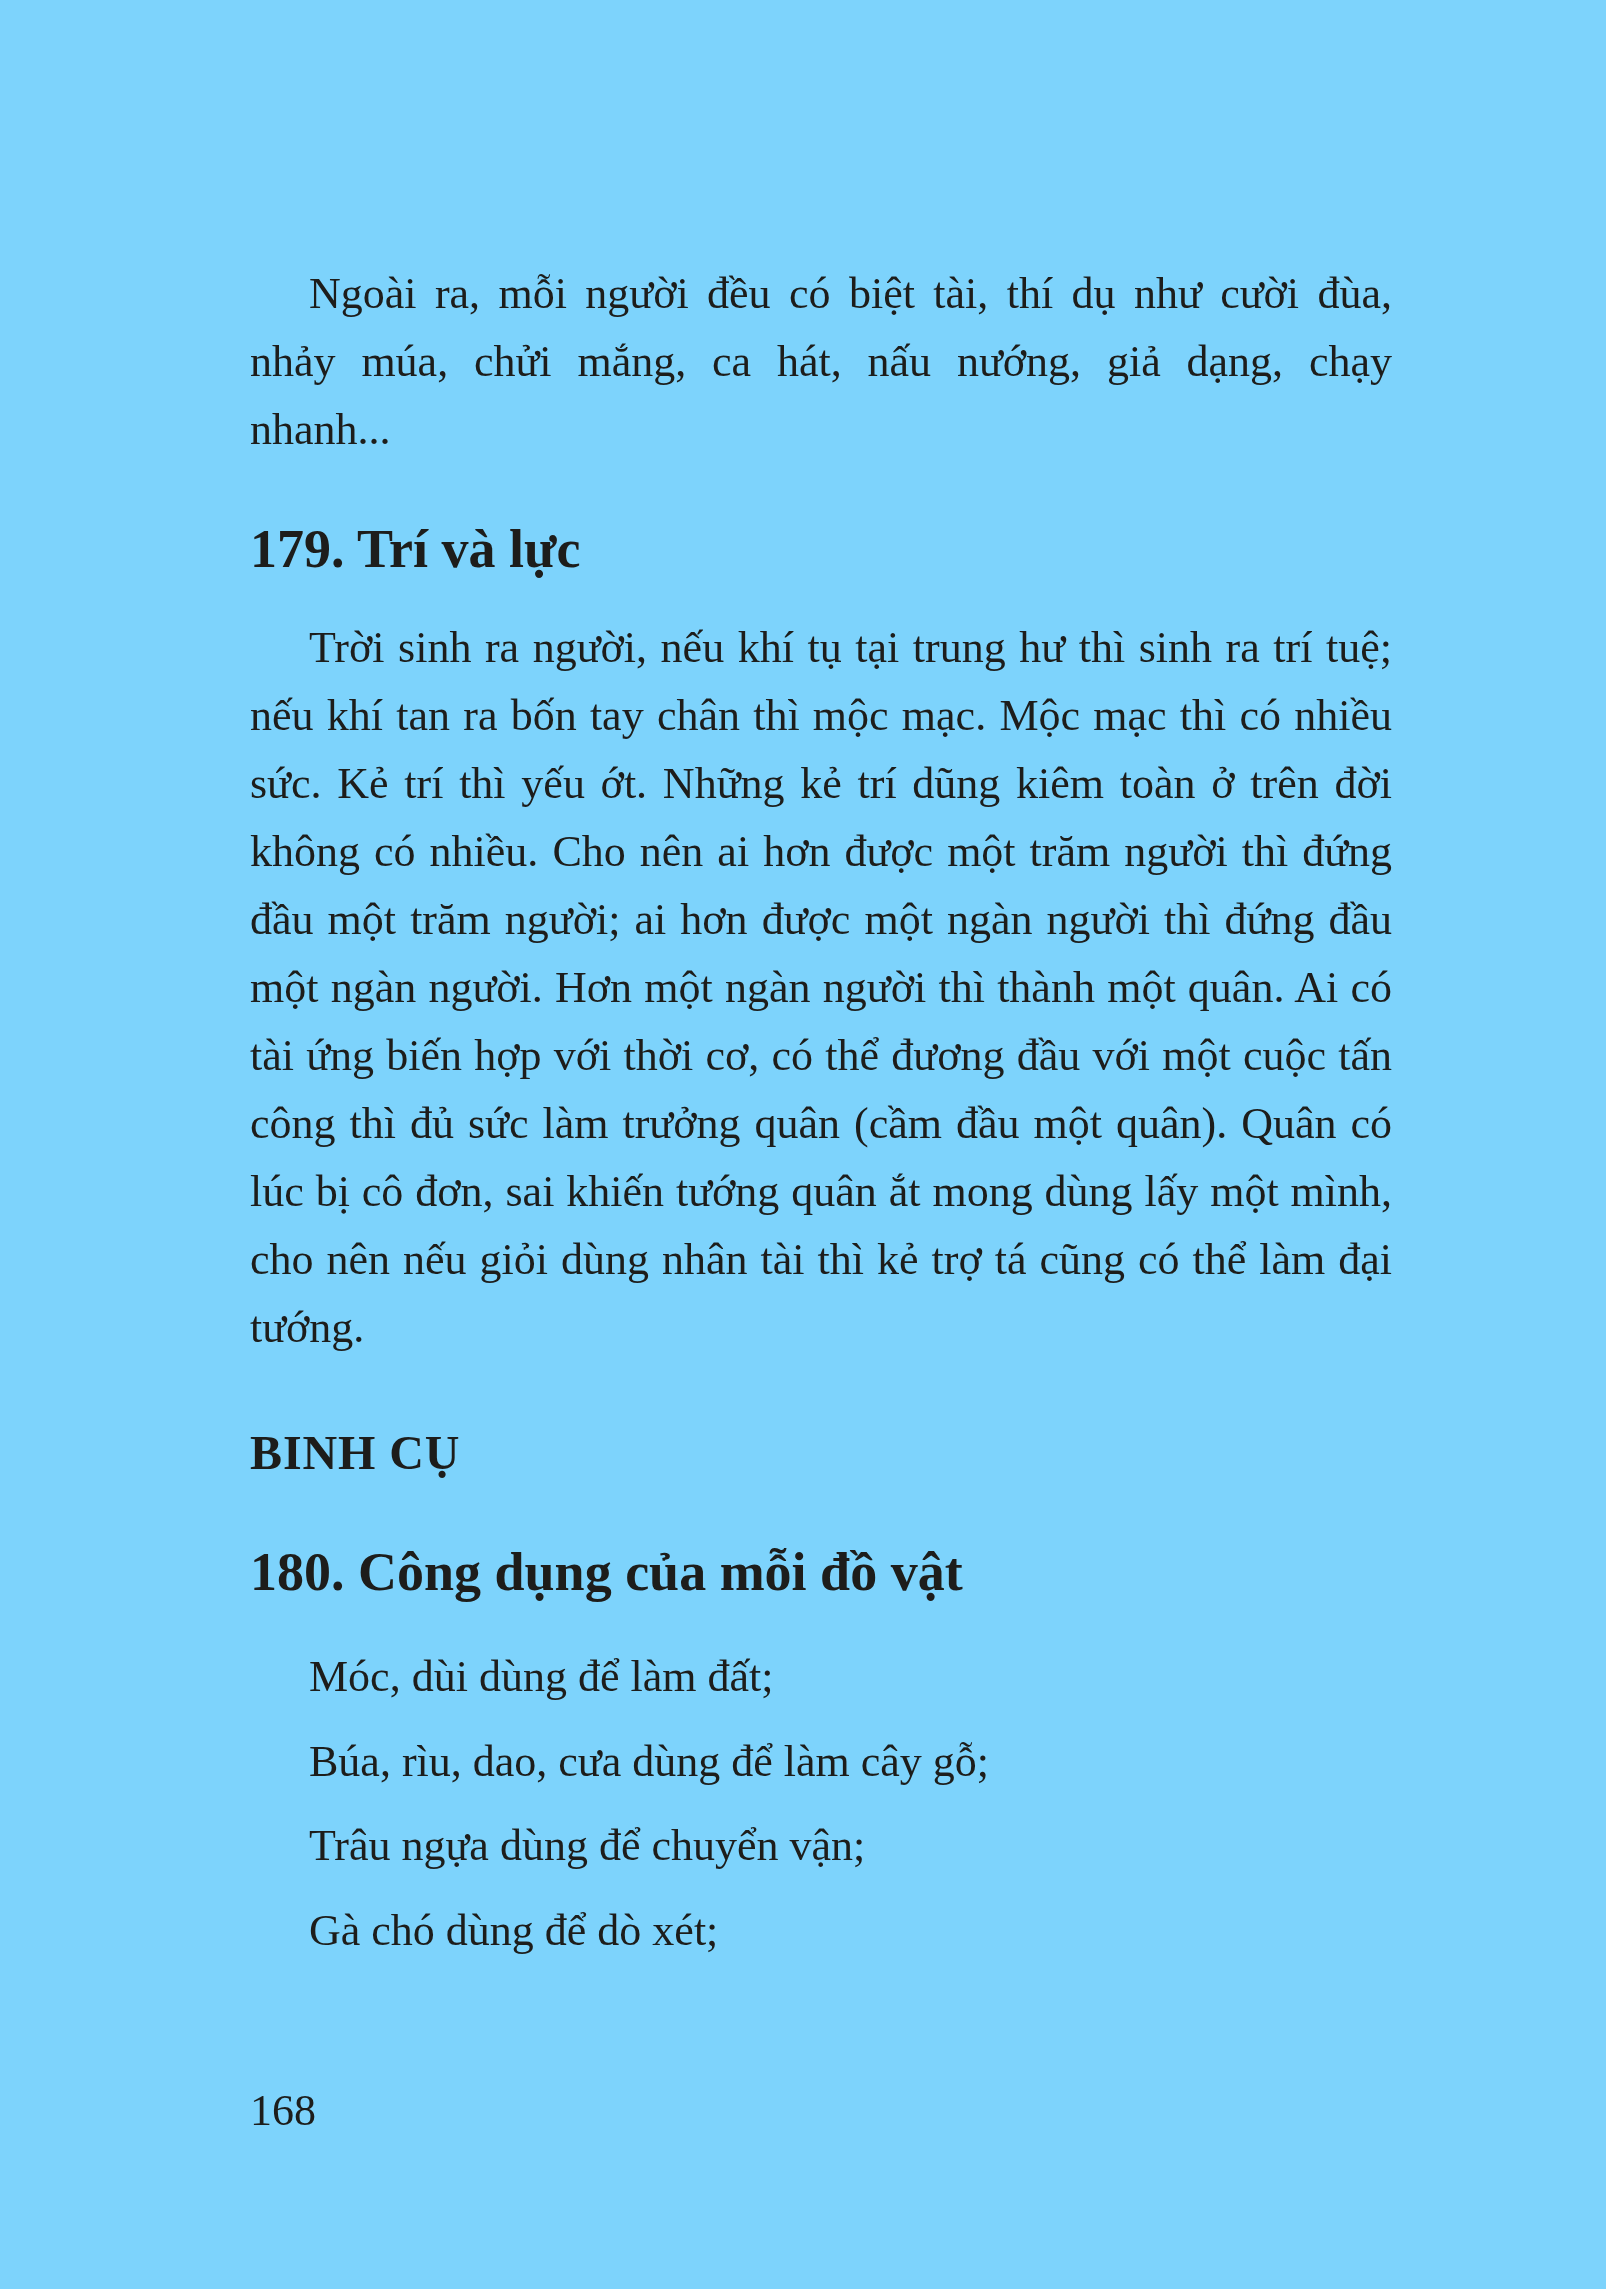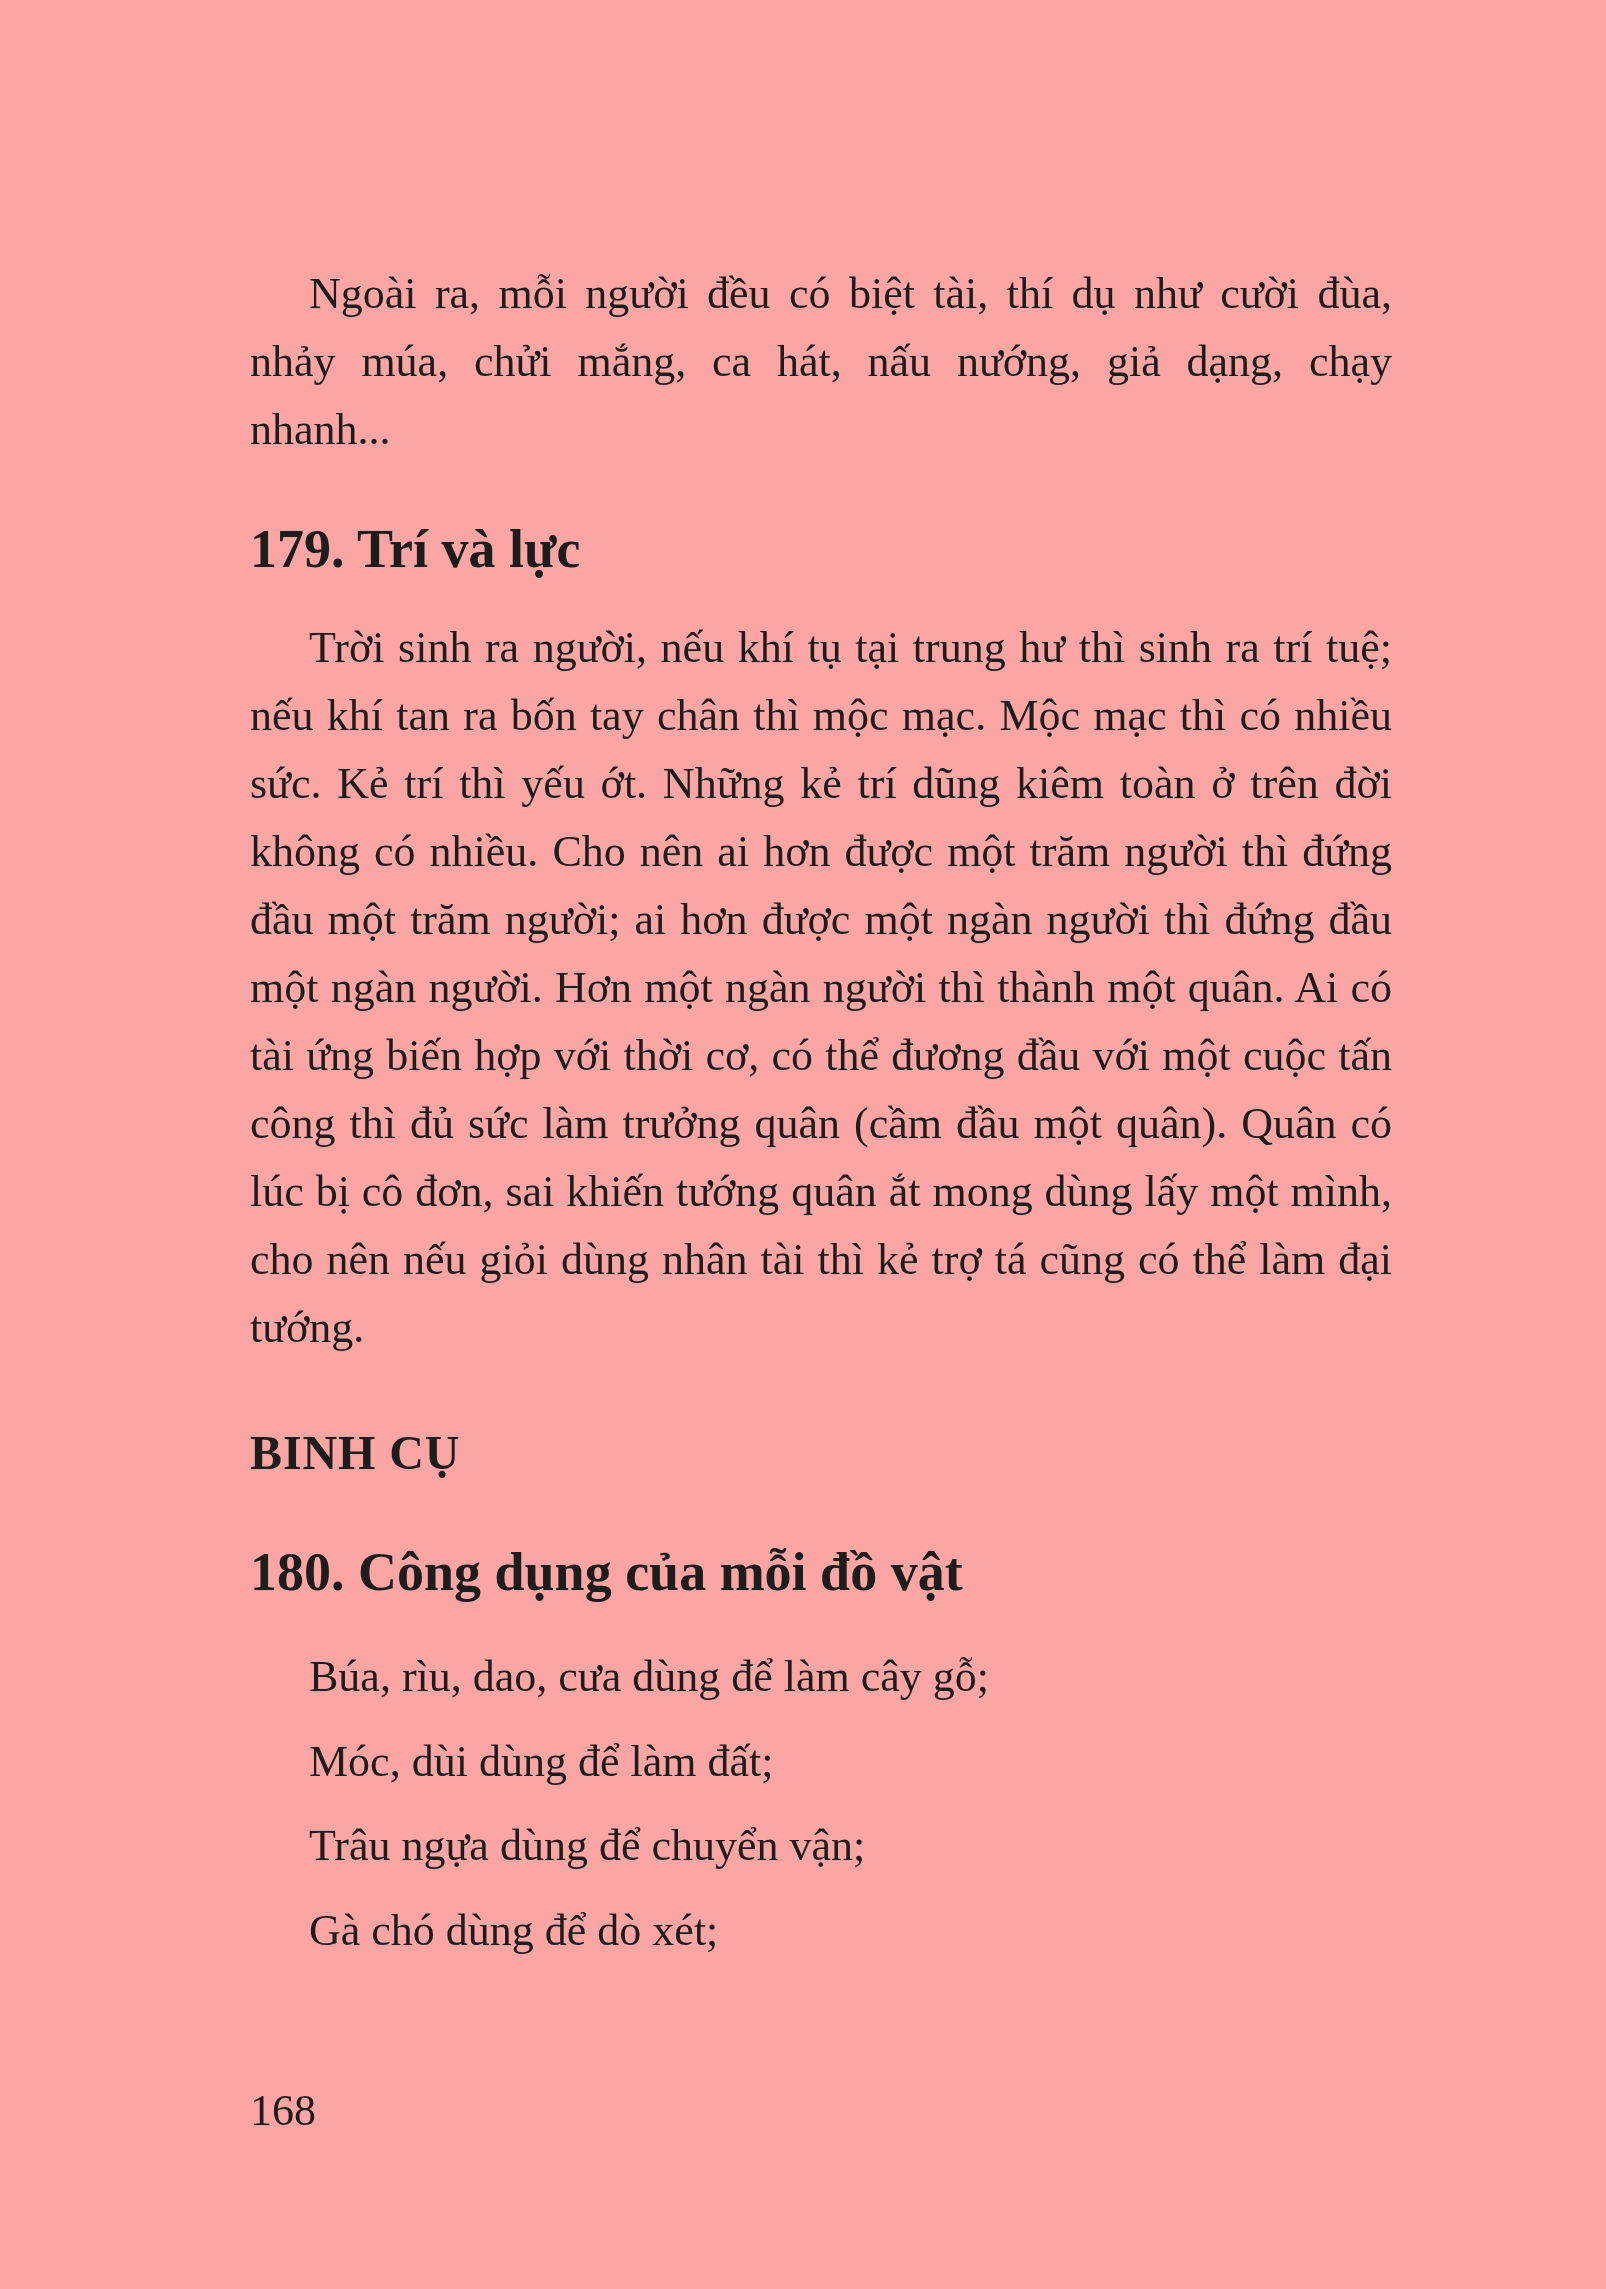--- a/index.html
+++ b/index.html
@@ -4,21 +4,21 @@
 <style>
   html, body {
     margin: 0;
     padding: 0;
     background: #ffffff;
   }
   .page {
     position: relative;
     width: 1606px;
     height: 2289px;
-    background: #fca5a5;
+    background: #7dd3fc;
     overflow: hidden;
     font-family: "Liberation Serif", "DejaVu Serif", serif;
     color: #1d1d1b;
   }
   .content {
     position: absolute;
     left: 250px;
     top: 0;
     width: 1142px;
   }
@@ -80,22 +80,22 @@
 
     <p class="num-heading">179. Trí và lực</p>
 
     <p class="body-text para-body">Trời sinh ra người, nếu khí tụ tại trung hư thì sinh ra trí tuệ; nếu khí tan ra bốn tay chân thì mộc mạc. Mộc mạc thì có nhiều sức. Kẻ trí thì yếu ớt. Những kẻ trí dũng kiêm toàn ở trên đời không có nhiều. Cho nên ai hơn được một trăm người thì đứng đầu một trăm người; ai hơn được một ngàn người thì đứng đầu một ngàn người. Hơn một ngàn người thì thành một quân. Ai có tài ứng biến hợp với thời cơ, có thể đương đầu với một cuộc tấn công thì đủ sức làm trưởng quân (cầm đầu một quân). Quân có lúc bị cô đơn, sai khiến tướng quân ắt mong dùng lấy một mình, cho nên nếu giỏi dùng nhân tài thì kẻ trợ tá cũng có thể làm đại tướng.</p>
 
     <p class="part-title">BINH CỤ</p>
 
     <p class="num-heading heading-180">180. Công dụng của mỗi đồ vật</p>
 
     <div class="item-list">
+      <p class="list-line">Móc, dùi dùng để làm đất;</p>
       <p class="list-line">Búa, rìu, dao, cưa dùng để làm cây gỗ;</p>
-      <p class="list-line">Móc, dùi dùng để làm đất;</p>
       <p class="list-line">Trâu ngựa dùng để chuyển vận;</p>
       <p class="list-line">Gà chó dùng để dò xét;</p>
     </div>
   </div>
 
   <div class="page-number">168</div>
 </div>
 
 
 </body></html>

